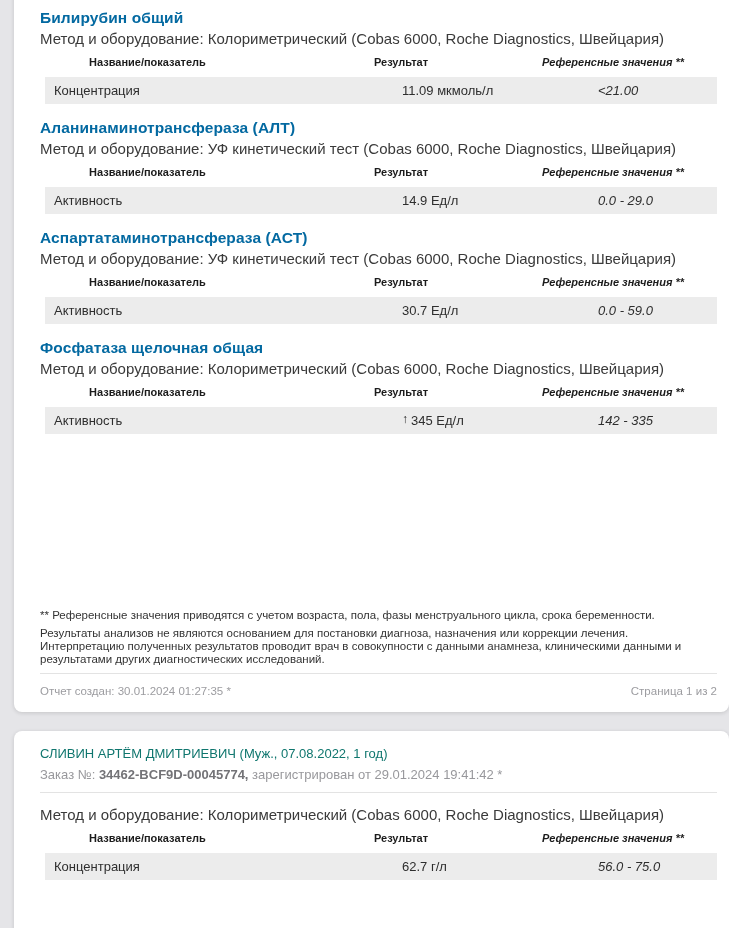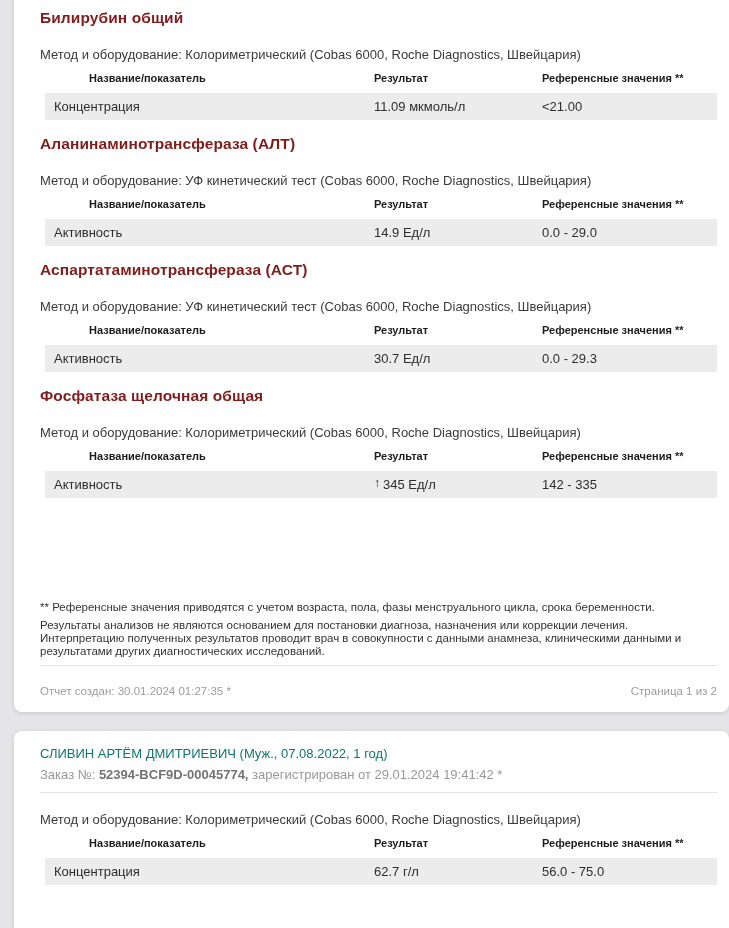--- a/index.html
+++ b/index.html
@@ -28,49 +28,50 @@
   .page2 {
     top:731px;
     height:250px;
     padding:14px 12px 0 26px;
   }
   section.test { margin-bottom:14px; }
   h3.test-title {
     font-size:15.5px;
     line-height:20px;
     font-weight:bold;
-    color:#7f1d1d;
+    color:#0369a1;
     letter-spacing:0.1px;
   }
   p.method {
-    margin-top:20px;
-    font-size:13px;
+    margin-top:4px;
+    font-size:15px;
     line-height:13px;
     color:#3a3a3a;
   }
   .tbl { margin-top:11px; margin-left:5px; }
   .thead {
     display:flex;
     font-size:11px;
     font-weight:bold;
     color:#1c1c1c;
     line-height:13px;
     margin-bottom:8px;
   }
   .trow {
     display:flex;
     align-items:center;
     background:#ececec;
     height:27px;
     font-size:13px;
     color:#2e2e2e;
+    gap:28px;
   }
   .c1 { width:317px;padding-left:44px; }
   .c2 { width:180px;padding-left:12px; }
-  .c3 { flex:1; }
+  .c3 { flex:1;font-style:italic; }
   .trow .c1 { padding-left:9px; }
   i.flag {
     font-style:normal;
     font-size:12px;
     color:#1f1f1f;
     position:relative;
     top:-2px;
   }
   i.flag:not(:empty) { margin-right:3px; }
   .footer-block { margin-top:auto; }
@@ -85,21 +86,21 @@
     line-height:13px;
     color:#333333;
     padding-right:4px;
   }
   hr.divider {
     border:none;
     border-top:1px solid #e3e3e3;
     margin-top:7px;
   }
   .meta-row {
-    margin-top:19px;
+    margin-top:11px;
     display:flex;
     justify-content:space-between;
     font-size:11.5px;
     line-height:13px;
     color:#9c9ca0;
     align-items:center;
   }
   .patient-line {
     font-size:13px;
     line-height:18px;
@@ -159,21 +160,21 @@
     <p class="method">Метод и оборудование: УФ кинетический тест (Cobas 6000, Roche Diagnostics, Швейцария)</p>
     <div class="tbl">
       <div class="thead">
         <span class="c1">Название/показатель</span>
         <span class="c2">Результат</span>
         <span class="c3">Референсные значения **</span>
       </div>
       <div class="trow">
         <span class="c1">Активность</span>
         <span class="c2"><i class="flag"></i><span>30.7 Ед/л</span></span>
-        <span class="c3">0.0 - 29.3</span>
+        <span class="c3">0.0 - 59.0</span>
       </div>
     </div>
   </section>
 
   <section class="test">
     <h3 class="test-title">Фосфатаза щелочная общая</h3>
     <p class="method">Метод и оборудование: Колориметрический (Cobas 6000, Roche Diagnostics, Швейцария)</p>
     <div class="tbl">
       <div class="thead">
         <span class="c1">Название/показатель</span>
@@ -197,21 +198,21 @@
       <span>Страница 1 из 2</span>
     </div>
   </div>
 
 </div>
 
 <div class="page page2">
 
   <div class="patient-line">СЛИВИН АРТЁМ ДМИТРИЕВИЧ (Муж., 07.08.2022, 1 год)</div>
   <div class="order-line">
-    <span>Заказ №: </span><b>52394-BCF9D-00045774,</b><span> зарегистрирован от 29.01.2024 19:41:42 *</span>
+    <span>Заказ №: </span><b>34462-BCF9D-00045774,</b><span> зарегистрирован от 29.01.2024 19:41:42 *</span>
   </div>
   <hr class="divider">
 
   <section class="test">
     <p class="method">Метод и оборудование: Колориметрический (Cobas 6000, Roche Diagnostics, Швейцария)</p>
     <div class="tbl">
       <div class="thead">
         <span class="c1">Название/показатель</span>
         <span class="c2">Результат</span>
         <span class="c3">Референсные значения **</span>

